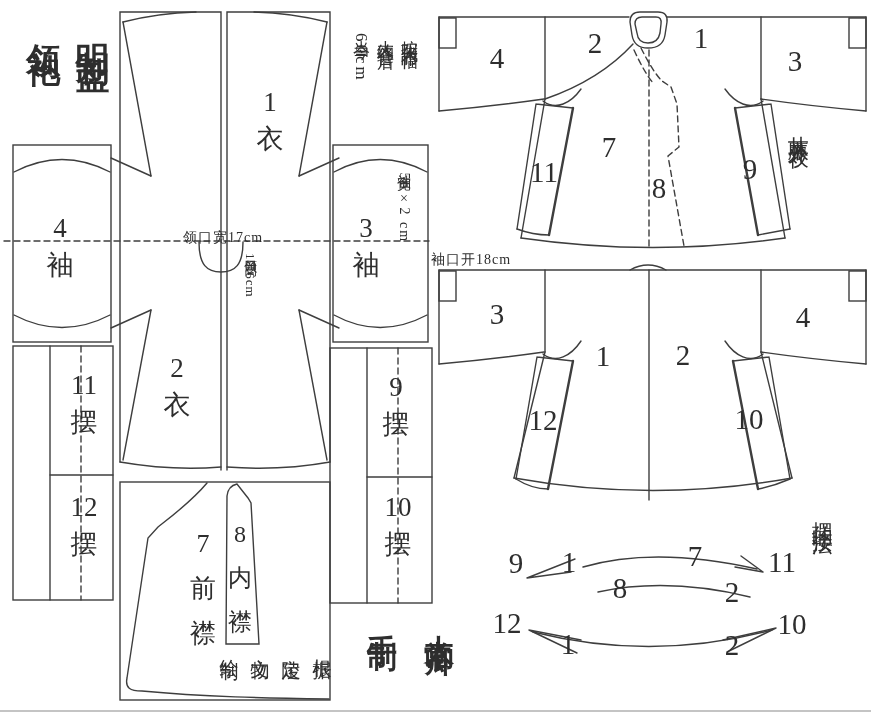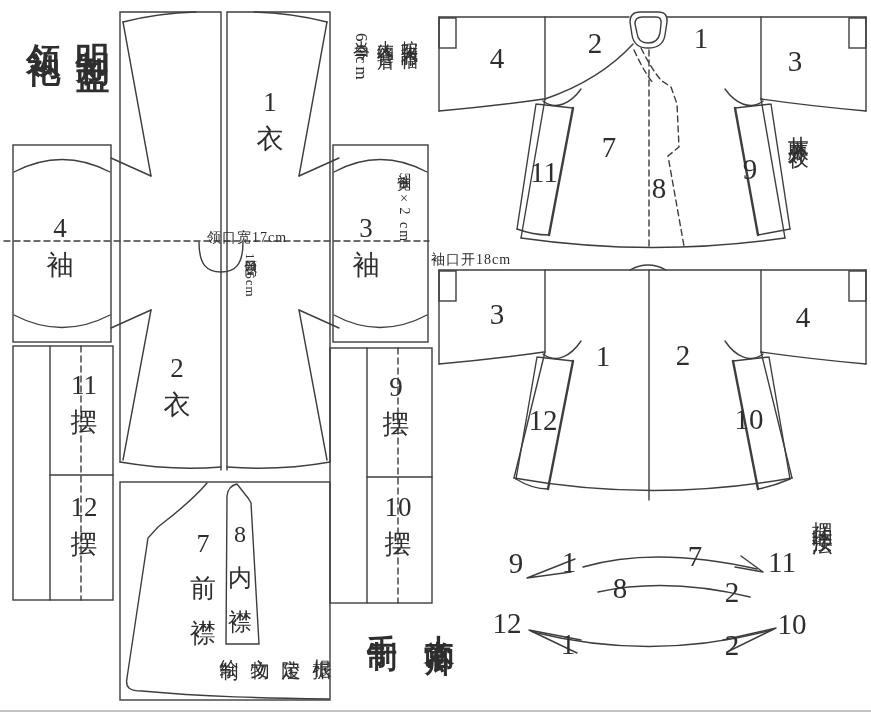--- a/index.html
+++ b/index.html
@@ -134,21 +134,21 @@
     <path class="page-border" d="M 0,711 L 871,711"></path>
   </svg>
 
   <div class="lbl v b" style="left:13px; top:16px; width:104px; height:150px; font-size:34px; line-height:49px; letter-spacing:8px;">明制盘
 领袍</div>
 
   <div class="lbl v" style="left:339px; top:27px; width:82px; height:120px; font-size:17px; line-height:24px; letter-spacing:3px;">按明代布幅
 大约缝合后
 当今60cm</div>
 
-  <div class="lbl" style="left:183px; top:229px; font-size:14px; letter-spacing:1px;margin-left:24px;">领口宽17cm</div>
+  <div class="lbl" style="left:183px; top:229px; font-size:14px; letter-spacing:1px;">领口宽17cm</div>
 
   <div class="lbl v" style="left:242px; top:250px; height:105px; font-size:13px; letter-spacing:1px;">领口高19.6cm</div>
 
   <div class="lbl v" style="left:395px; top:163px; height:132px; font-size:14px; letter-spacing:2px;">袖宽 56×2 cm</div>
 
   <div class="lbl" style="left:431px; top:251px; font-size:14px; letter-spacing:1px;font-family:Liberation Serif, serif;">袖口开18cm</div>
 
   <div class="lbl v" style="left:785px; top:119px; height:135px; font-size:21px; letter-spacing:3px;">从腋下开衩</div>
 
   <div class="lbl v" style="left:809px; top:505px; height:115px; font-size:21px; letter-spacing:4px;">摆的接法</div>

